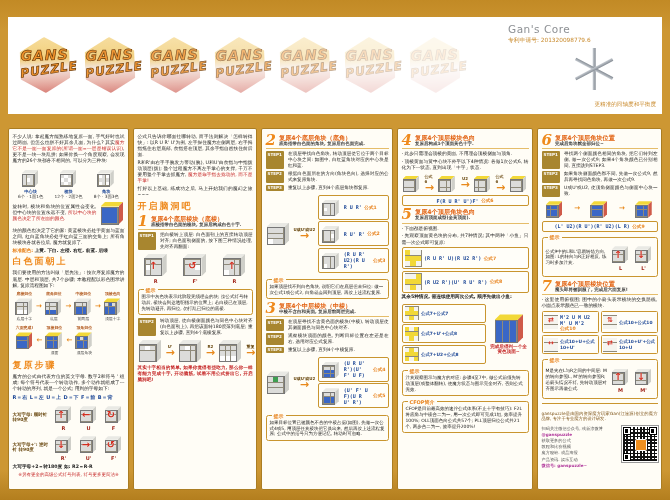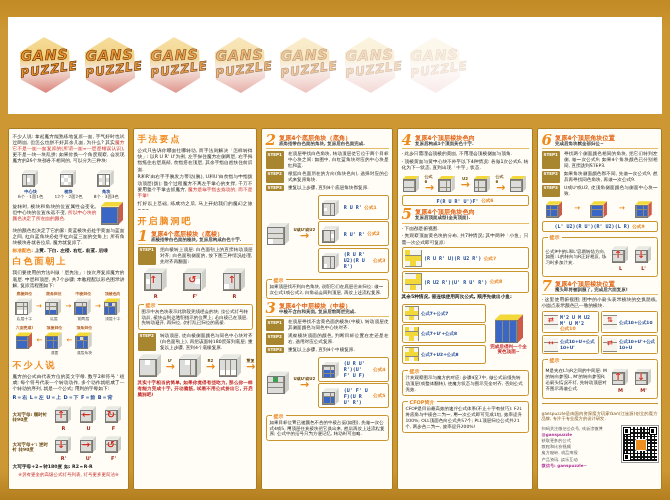--- a/index.html
+++ b/index.html
@@ -159,20 +159,28 @@
       <span class="hex"></span>
       <span class="t1">GANS</span>
       <span class="t2">PUZZLE</span>
     </div>
     <div class="logo">
       <span class="hex"></span>
       <span class="t1">GANS</span>
       <span class="t2">PUZZLE</span>
     </div>
   </div>
+  <div class="core-block">
+    <div class="core-title">Gan's Core</div>
+    <div class="core-patent">专利申请号: 201320098779.6</div>
+    <div class="core-axis">
+        <i></i>
+      </div>
+    <div class="core-caption">更精准的同轴度和平衡度</div>
+  </div>
 </div>
 
 <div class="content">
 
   <section class="panel" style="flex:0 0 121px">
     <p class="p"><span>不少人说: 拿起魔方能熟练地复原一面, 手气好时也试过两面, 但怎么也拼不好其余几面, 为什么? 其实</span><span class="red">魔方它不是一面一面复原的(所谓一面=一层是错误认识)</span><span>, 更不是一块一块乱拼; 如果你换一个角度观察, 会发现魔方的26个块都各不相同的, 可以分为三种块:</span></p>
     <div class="pieces">
       <div class="piece">
         <div class="cube sm">
             <div class="front">
@@ -368,21 +376,21 @@
               <i class="cell c-B"></i>
               <i class="cell c-B"></i>
               <i class="cell c-B"></i>
               <i class="cell c-B"></i>
             </div>
           </div>
         <span>顶层角块</span>
       </div>
     </div>
 
-    <div class="h">不少人说</div>
+    <div class="h">复原步骤</div>
     <p class="p">魔方的公式由代表方位的英文字母. 数字2和符号 ' 组成; 每个符号代表一个转动动作, 多个动作就组成了一个转动的序列, 就是一个公式; 用到的字母如下:</p>
     <p class="p notation">R＝右  L＝左  U＝上  D＝下  F＝前  B＝背</p>
     <div class="mrow">
       <div class="mlabel">大写字母: 顺时针 转90度</div>
       <div class="fig">
         <div class="cube sm">
             <div class="front">
               <i class="cell c-X"></i>
               <i class="cell c-X"></i>
               <i class="cell c-X"></i>
@@ -484,21 +492,20 @@
             <span class="mv">↺</span>
           </div>
         <div class="ml">F'</div>
       </div>
     </div>
     <p class="p bold">大写字母+2＝转180度 如: R2＝R·R</p>
     <div class="note">※另有更全的高级公式符号列表, 符号更多更简洁※</div>
   </section>
 
   <section class="panel" style="flex:0 0 124px">
-    <div class="h">手法要点</div>
     <p class="p">公式只告诉你哪面往哪转动, 而手法则解决「怎样转得快」: 以R U R' U'为例, 左手握住魔方左侧两层, 右手拇指抵住右层底部, 食指搭在顶层, 其余手指自然扶住前后面.</p>
     <p class="p"><span>R和R'由右手手腕发力带动(腕), U和U'由食指与中指拨动顶层(拨); 整个过程魔方不离左手掌心的支撑, 千万不要用整个手掌去抓魔方,</span> <span class="red">魔方是靠手指去捻动的, 而不是手掌!</span></p>
     <p class="p">打好以上基础, 练成功之后, 马上开始我们的魔幻之旅~~~</p>
 
     <div class="h">开启脑洞吧</div>
     <div class="stephead">
       <div class="stepnum">1</div>
       <div>
         <div class="steptitle">复原4个底层棱块（底棱）</div>
         <div class="stepsub">底棱指带白色面的棱块, 复原后构成白色十字.</div>

